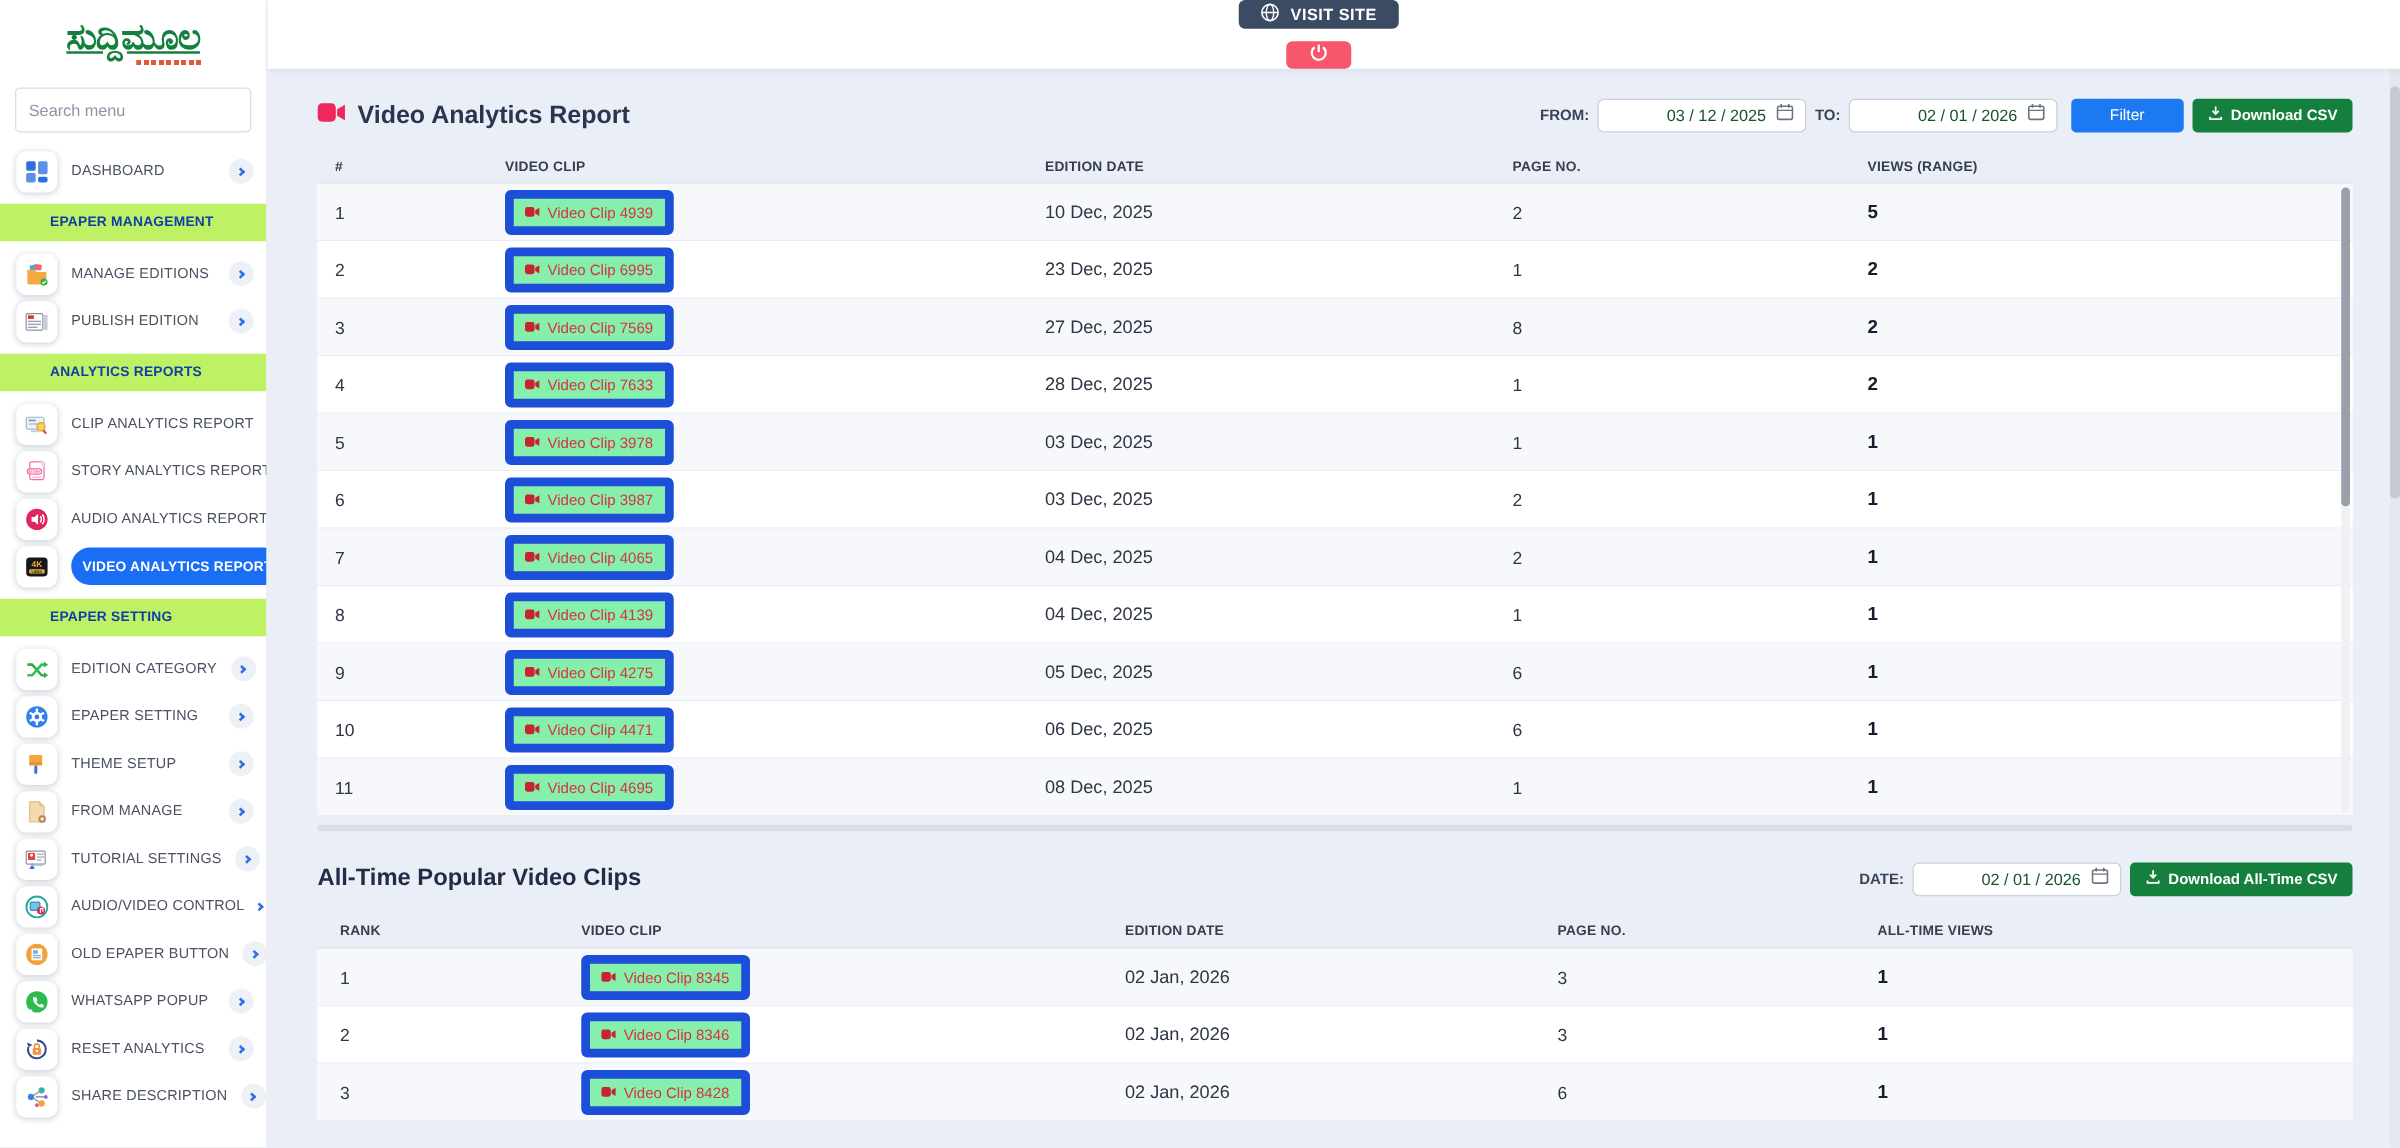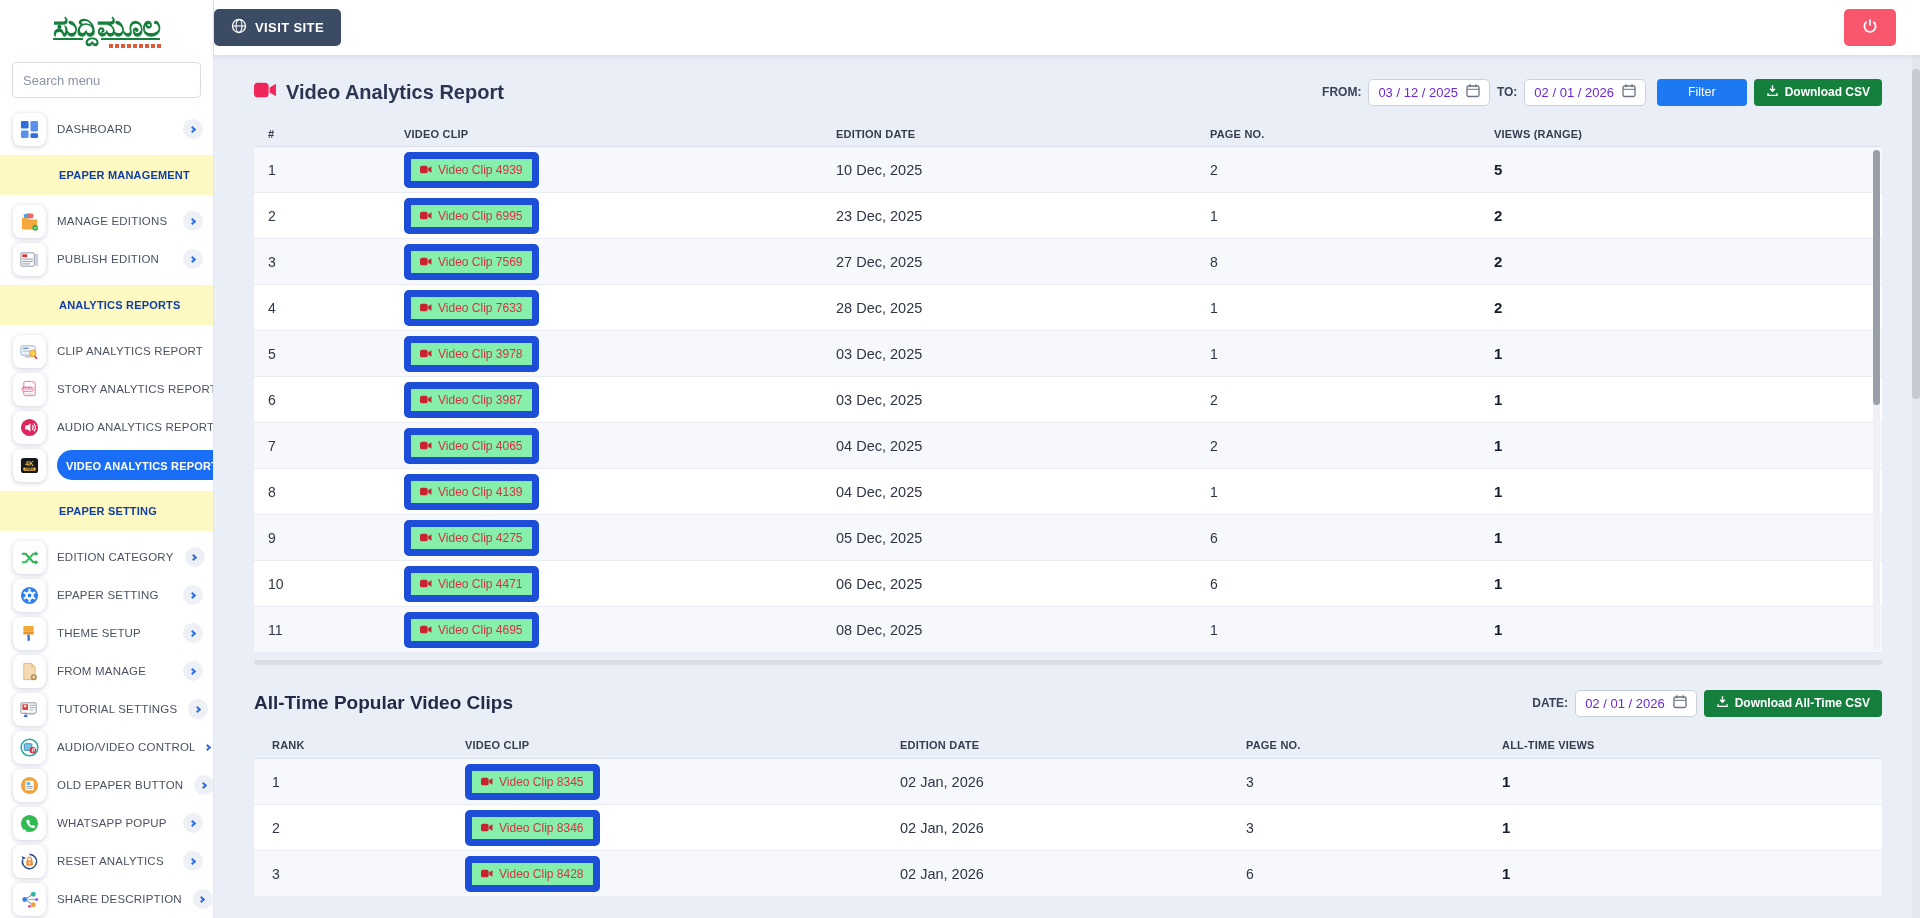--- a/index.html
+++ b/index.html
@@ -13,39 +13,39 @@
   .logo-tagline{width:54px;height:4px;margin:3px 0 0 58px;background:repeating-linear-gradient(90deg,#e05a3a 0 4px,transparent 4px 6px);}
   .search-box{margin:10px 12px 8px;text-decoration:underline;}
   .search-box input{width:100%;height:36px;border:1px solid #d7dce5;border-radius:4px;padding:0 10px;font-size:13px;color:#55607a;outline:none;font-family:"Liberation Sans",sans-serif;}
   .search-box input::placeholder{color:#8b93a5;}
   .nav{flex:1;display:flex;flex-direction:column;padding-top:4px;}
   .nav-item{height:38px;min-height:38px;display:flex;align-items:center;gap:11px;padding:0 10px 0 13px;cursor:pointer;}
   .nav-ic{width:33px;height:33px;min-width:33px;border-radius:8px;background:#fff;box-shadow:0 1px 5px rgba(25,45,90,.22);display:flex;align-items:center;justify-content:center;}
   .nav-label{flex:1;font-size:11.5px;color:#4a5262;letter-spacing:.2px;white-space:nowrap;}
   .nav-item.active .active-pill{flex:1;background:#1a6ef5;border-radius:15px;padding:6px 8px 6px 9px;}
   .nav-item.active .nav-label{color:#fff;font-weight:700;font-size:11px;}
-  .nav-section{height:40px;min-height:26px;margin:7px 0;background:#fef9c3;color:#0f3ea8;font-size:11px;font-weight:700;letter-spacing:.2px;display:flex;align-items:center;padding-left:59px;white-space:nowrap;}
+  .nav-section{height:30px;min-height:26px;margin:7px 0;background:#bef264;color:#0f3ea8;font-size:11px;font-weight:700;letter-spacing:.2px;display:flex;align-items:center;padding-left:40px;white-space:nowrap;}
   .chev-circle{width:20px;height:20px;min-width:20px;border-radius:50%;background:#edf0f5;display:flex;align-items:center;justify-content:center;}
   .chev-arrow{width:5px;height:5px;border-top:2px solid #2e6fe8;border-right:2px solid #2e6fe8;transform:rotate(45deg);margin-left:-2px;}
   .chev-plain{display:flex;align-items:center;justify-content:center;width:12px;}
 
   
   .main{flex:1;display:flex;flex-direction:column;position:relative;}
-  .topbar{height:55px;min-height:55px;background:#fff;box-shadow:0 2px 5px rgba(30,40,70,.08);display:flex;align-items:center;justify-content:space-between;gap:10px;padding-right:24px;z-index:2;}
+  .topbar{height:55px;min-height:55px;background:#fff;box-shadow:0 2px 5px rgba(30,40,70,.08);display:flex;align-items:center;justify-content:space-between;gap:10px;padding-right:24px;z-index:2;flex-direction:column;}
   .btn-visit{background:#3b4b63;color:#fff;border:none;border-radius:5px;height:37px;padding:0 17px;font-size:13px;font-weight:600;letter-spacing:.4px;display:flex;align-items:center;gap:8px;cursor:pointer;font-family:"Liberation Sans",sans-serif;}
   .btn-power{background:#f8566c;border:none;border-radius:5px;height:37px;width:52px;display:flex;align-items:center;justify-content:center;cursor:pointer;}
 
   .content{flex:1;padding:18px 30px 0 40px;position:relative;}
   .report-head{width:1628px;display:flex;align-items:center;justify-content:space-between;height:38px;}
   .rh-left{display:flex;align-items:center;gap:9px;}
   .rh-title{font-size:20px;font-weight:800;color:#2b3550;}
   .rh-right{display:flex;align-items:center;gap:7px;}
   .fld-label{font-size:12px;font-weight:700;color:#394257;}
   .date-input{background:#fff;border:1px solid #c9d1dd;border-radius:5px;height:27px;display:flex;align-items:center;gap:8px;padding:0 9px;cursor:pointer;}
-  .date-input .dval{font-size:13px;color:#6d28d9;white-space:nowrap;}
+  .date-input .dval{font-size:13px;color:#14532d;white-space:nowrap;margin-left:45px;}
   .btn-filter{background:#1d79f2;color:#fff;border:none;border-radius:4px;height:27px;padding:0 31px;font-size:12.5px;cursor:pointer;margin-left:4px;font-family:"Liberation Sans",sans-serif;}
   .btn-csv{background:#15803d;color:#fff;border:none;border-radius:4px;height:27px;padding:0 12px;font-size:12px;font-weight:700;display:flex;align-items:center;gap:6px;cursor:pointer;font-family:"Liberation Sans",sans-serif;}
 
   .g1{display:grid;grid-template-columns:150px 432px 374px 284px 1fr;align-items:center;}
   .g2{display:grid;grid-template-columns:211px 435px 346px 256px 1fr;align-items:center;}
   .thead{width:1628px;height:26px;margin-top:10px;border-bottom:1px solid #d9dfe9;}
   .th{font-size:11px;font-weight:700;color:#363d4e;letter-spacing:.2px;white-space:nowrap;}
   .pad1{padding-left:14px;}
   .pad2{padding-left:18px;}
   .tbody{width:1628px;background:#fff;position:relative;}

